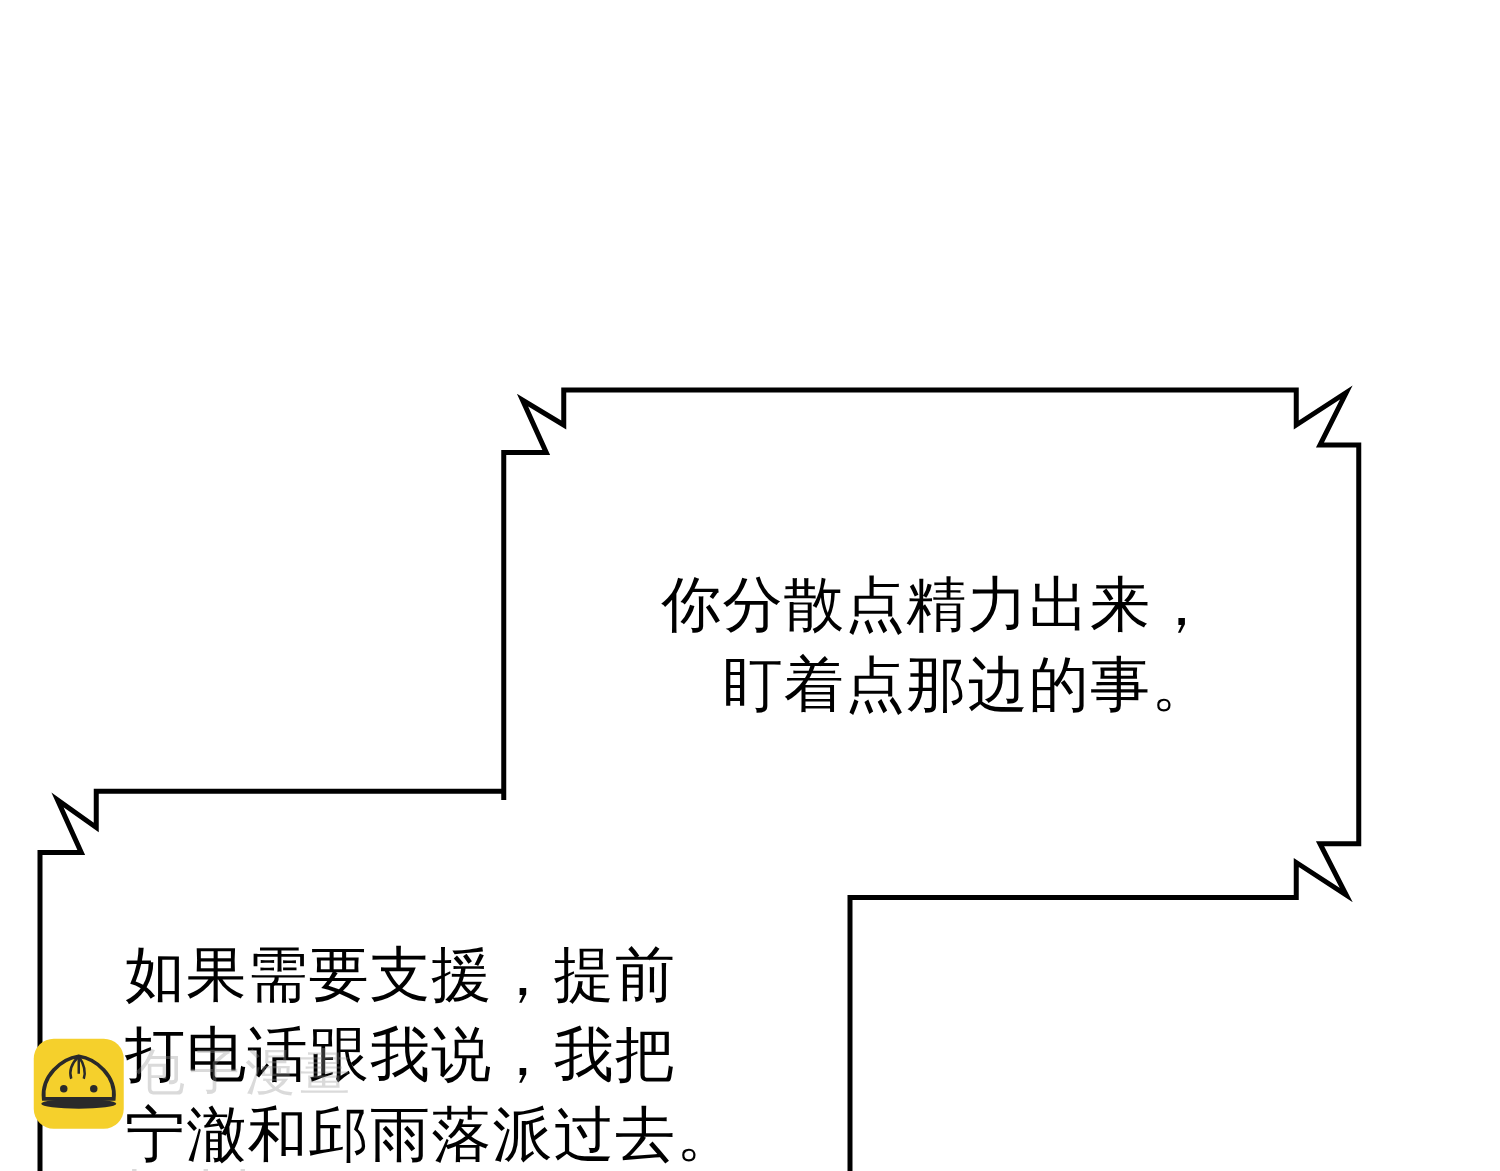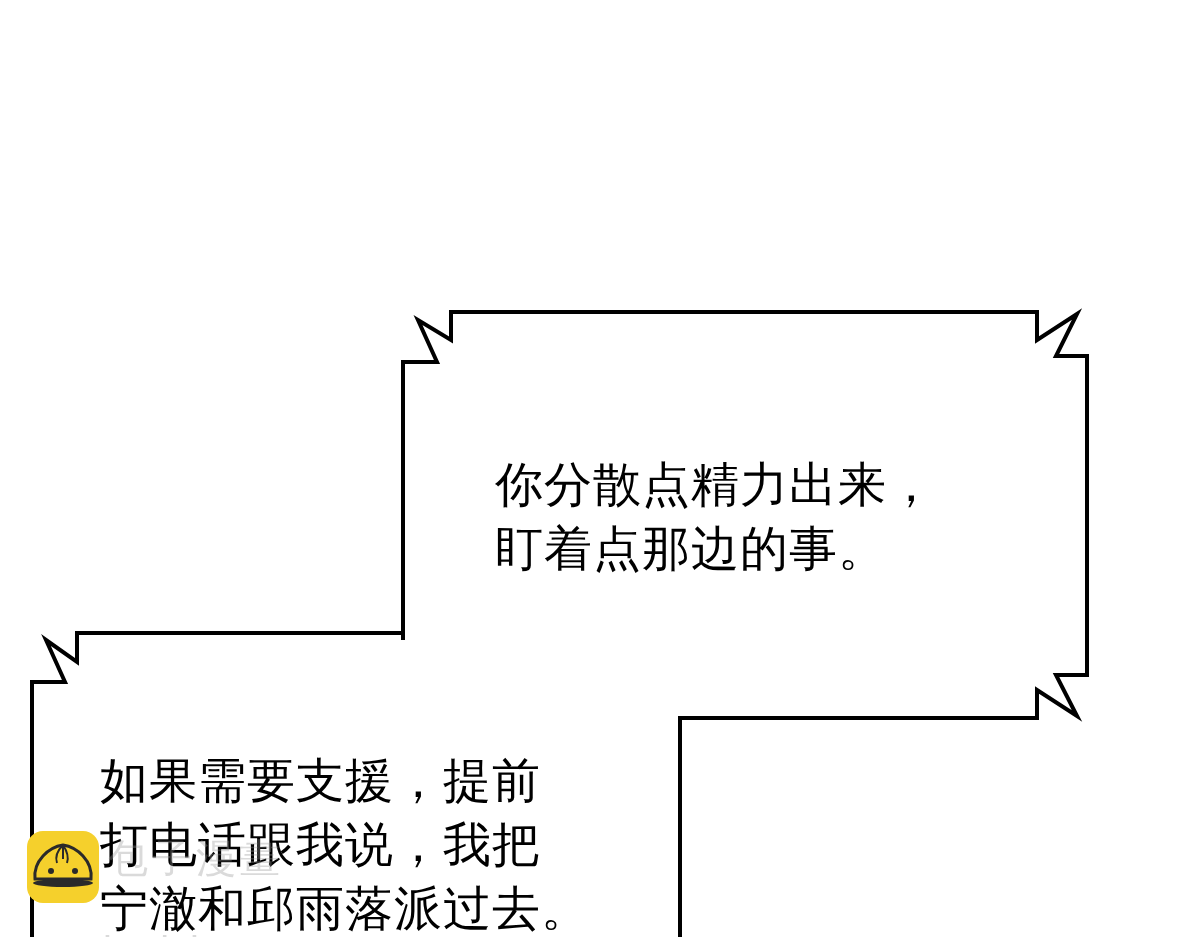--- a/index.html
+++ b/index.html
@@ -8,21 +8,21 @@
     background: #ffffff; position: relative;
     font-family: "DejaVu Sans", sans-serif;
   }
   #frame { position: absolute; left: 0; top: 0; width: 1200px; height: 937px; }
   .bubble-text {
     position: absolute; color: #000000;
     font-family: "DejaVu Sans", sans-serif;
     font-size: 48px; line-height: 64px; white-space: pre;
     letter-spacing: 1px;
   }
-  #text-top { left: 495px; top: 452px; }
+  #text-top { left: 529px; top: 452px; text-align: right; }
   #text-bottom { left: 100px; top: 748px; }
   #logo {
     position: absolute; left: 27px; top: 831px; width: 72px; height: 72px;
     background: #f5d02c; border-radius: 16px; overflow: hidden;
   }
   #wm-cn {
     position: absolute; left: 108px; top: 834px; font-size: 40px; line-height: 48px;
     color: rgba(150,150,150,0.35); letter-spacing: 4px; white-space: nowrap;
   }
   #wm-url {

